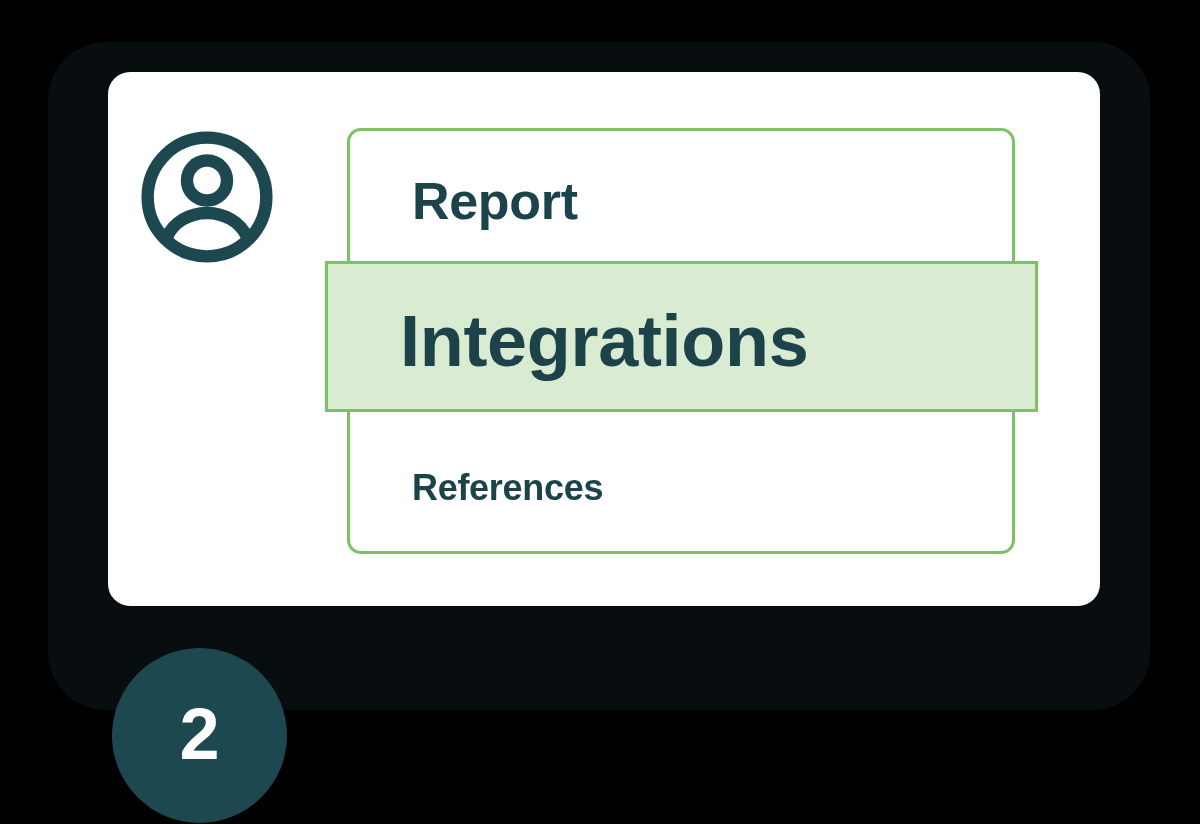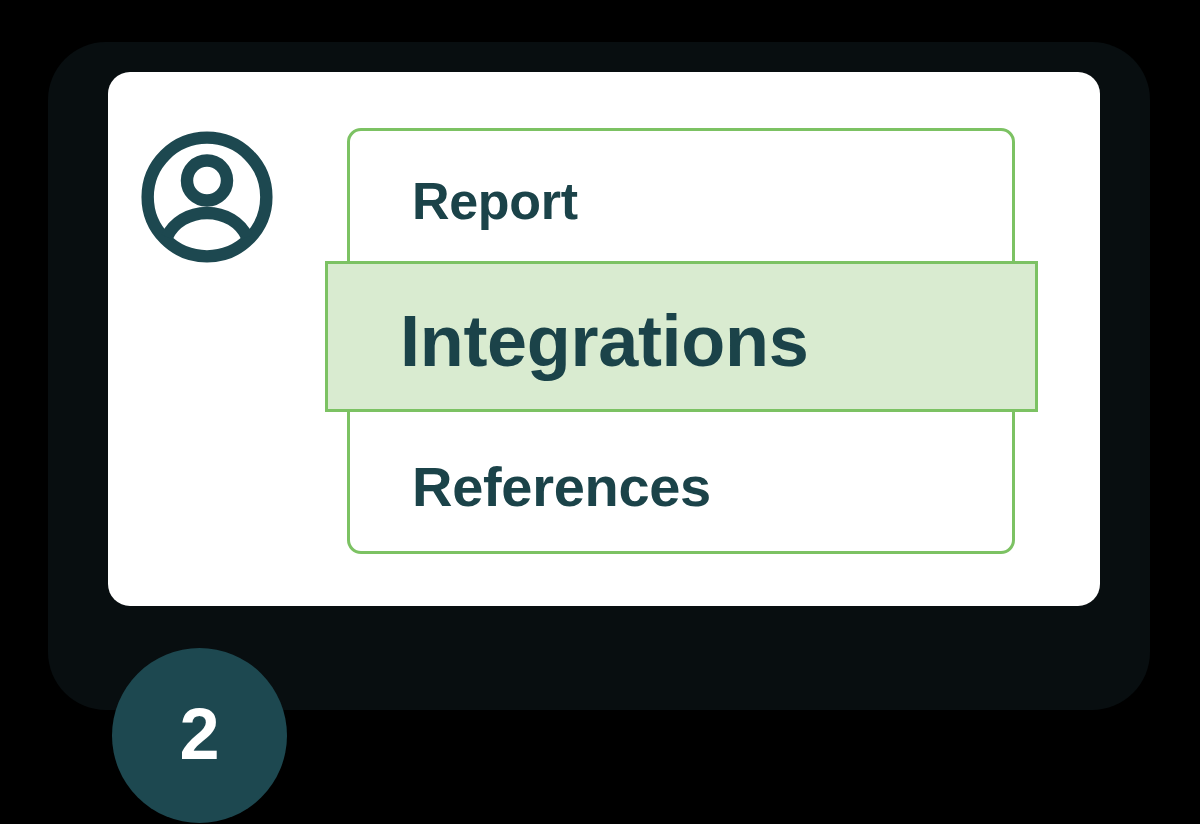--- a/index.html
+++ b/index.html
@@ -92,24 +92,23 @@
     height: 62px;
     font-size: 52px;
     font-weight: 600;
     letter-spacing: -0.3px;
   }
 
   .menu-item--references {
     left: 412px;
     top: 453px;
     height: 62px;
-    font-size: 56px;
+    font-size: 36px;
     font-weight: 600;
     letter-spacing: -0.3px;
-    align-items: flex-end;
   }
 
   
   .highlight-band {
     position: absolute;
     left: 325px;
     top: 261px;
     width: 713px;
     height: 151px;
     background: #d9ebd0;

